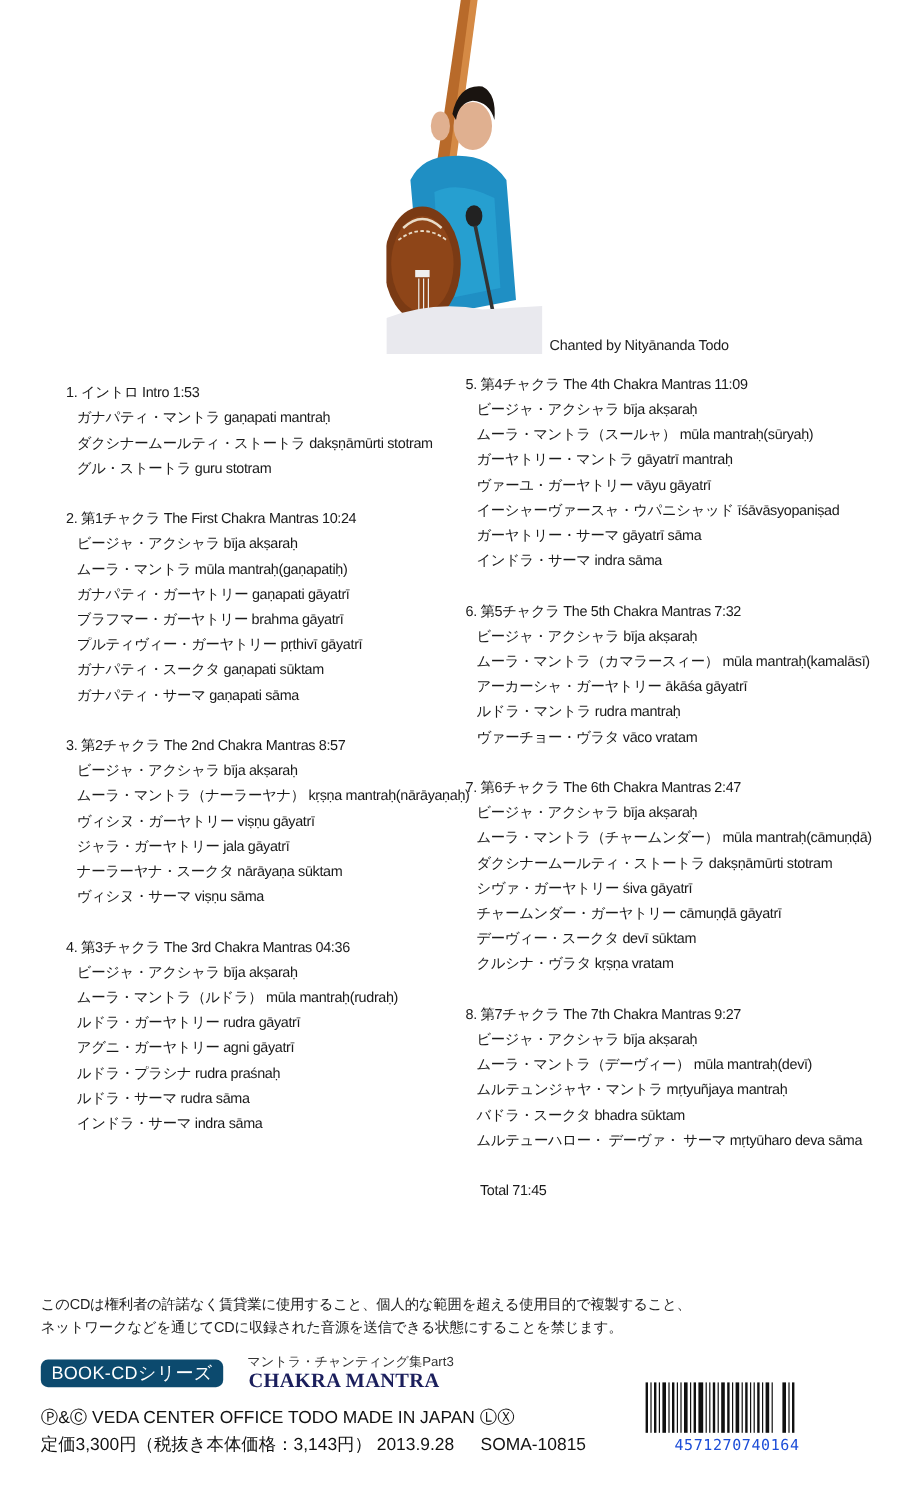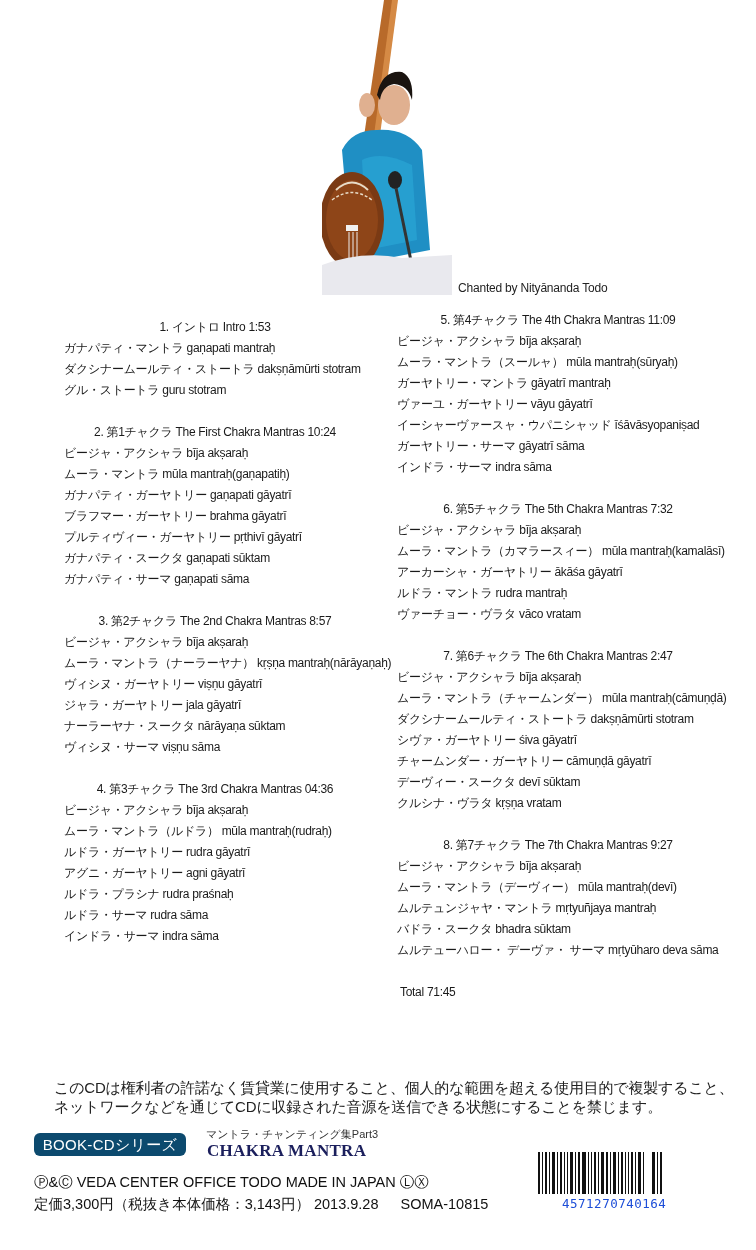--- a/index.html
+++ b/index.html
@@ -12,26 +12,26 @@
       position: absolute; left: 322px; top: 0; width: 130px; height: 295px;
     }
     .caption {
       position: absolute; left: 458px; top: 281px;
       font-size: 12px; color: #222; letter-spacing: -0.2px;
     }
     .col { position: absolute; font-size: 12px; line-height: 21px; }
     .col-left { left: 55px; top: 317px; width: 320px; }
     .col-right { left: 388px; top: 310px; width: 340px; }
     .track { margin-bottom: 21px; }
-    .track-title { white-space: nowrap; letter-spacing: -0.3px; text-align: center; }
+    .track-title { white-space: nowrap; letter-spacing: -0.3px; }
     .item { padding-left: 9px; white-space: nowrap; letter-spacing: -0.3px; }
     .total { padding-left: 12px; margin-top: 21px; letter-spacing: -0.3px; }
     .notice {
-      position: absolute; left: 34px; top: 1078px; font-size: 15px;
-      line-height: 19px; color: #222; letter-spacing: -0.2px; margin-left: 20px;
+      position: absolute; left: 34px; top: 1078px; font-size: 12px;
+      line-height: 19px; color: #222; letter-spacing: -0.2px;
     }
     .series-badge {
       position: absolute; left: 34px; top: 1133px; width: 152px; height: 23px;
       background: #0c4a6e; color: #fff; border-radius: 6px;
       font-size: 15px; line-height: 23px; text-align: center; letter-spacing: 0.3px;
     }
     .subtitle {
       position: absolute; left: 206px; top: 1127px; font-size: 11px; color: #333;
     }
     .brand {

